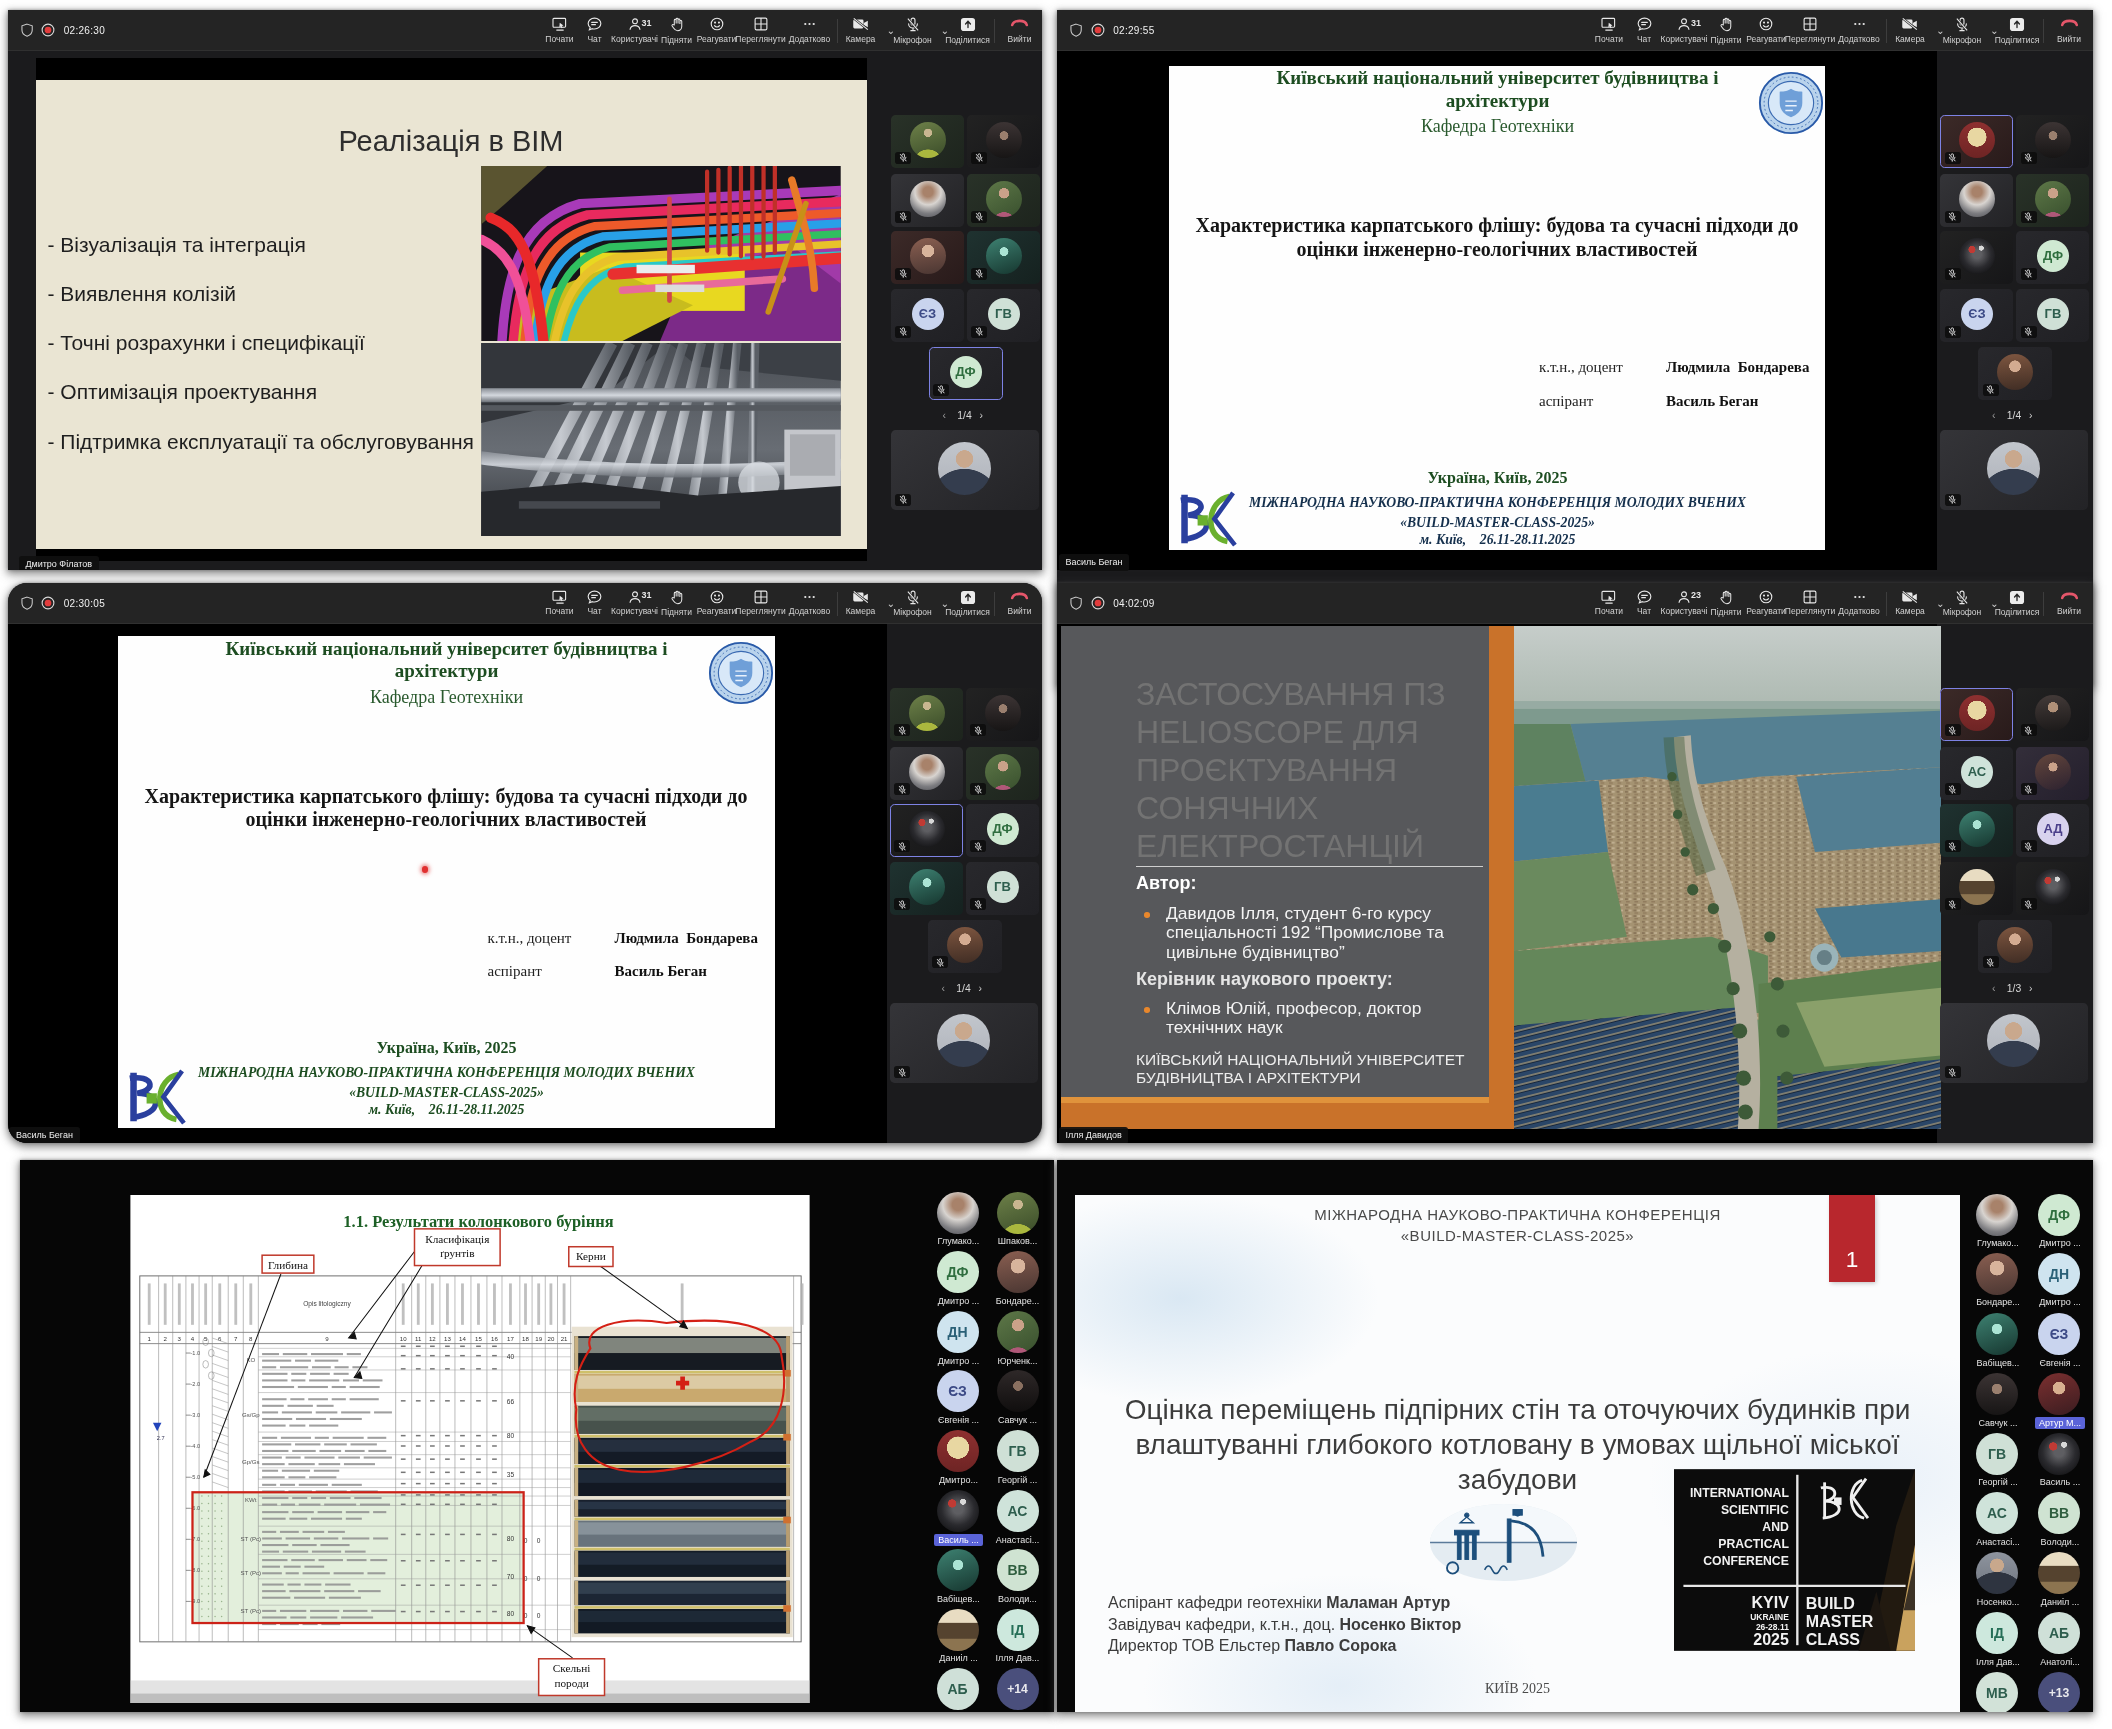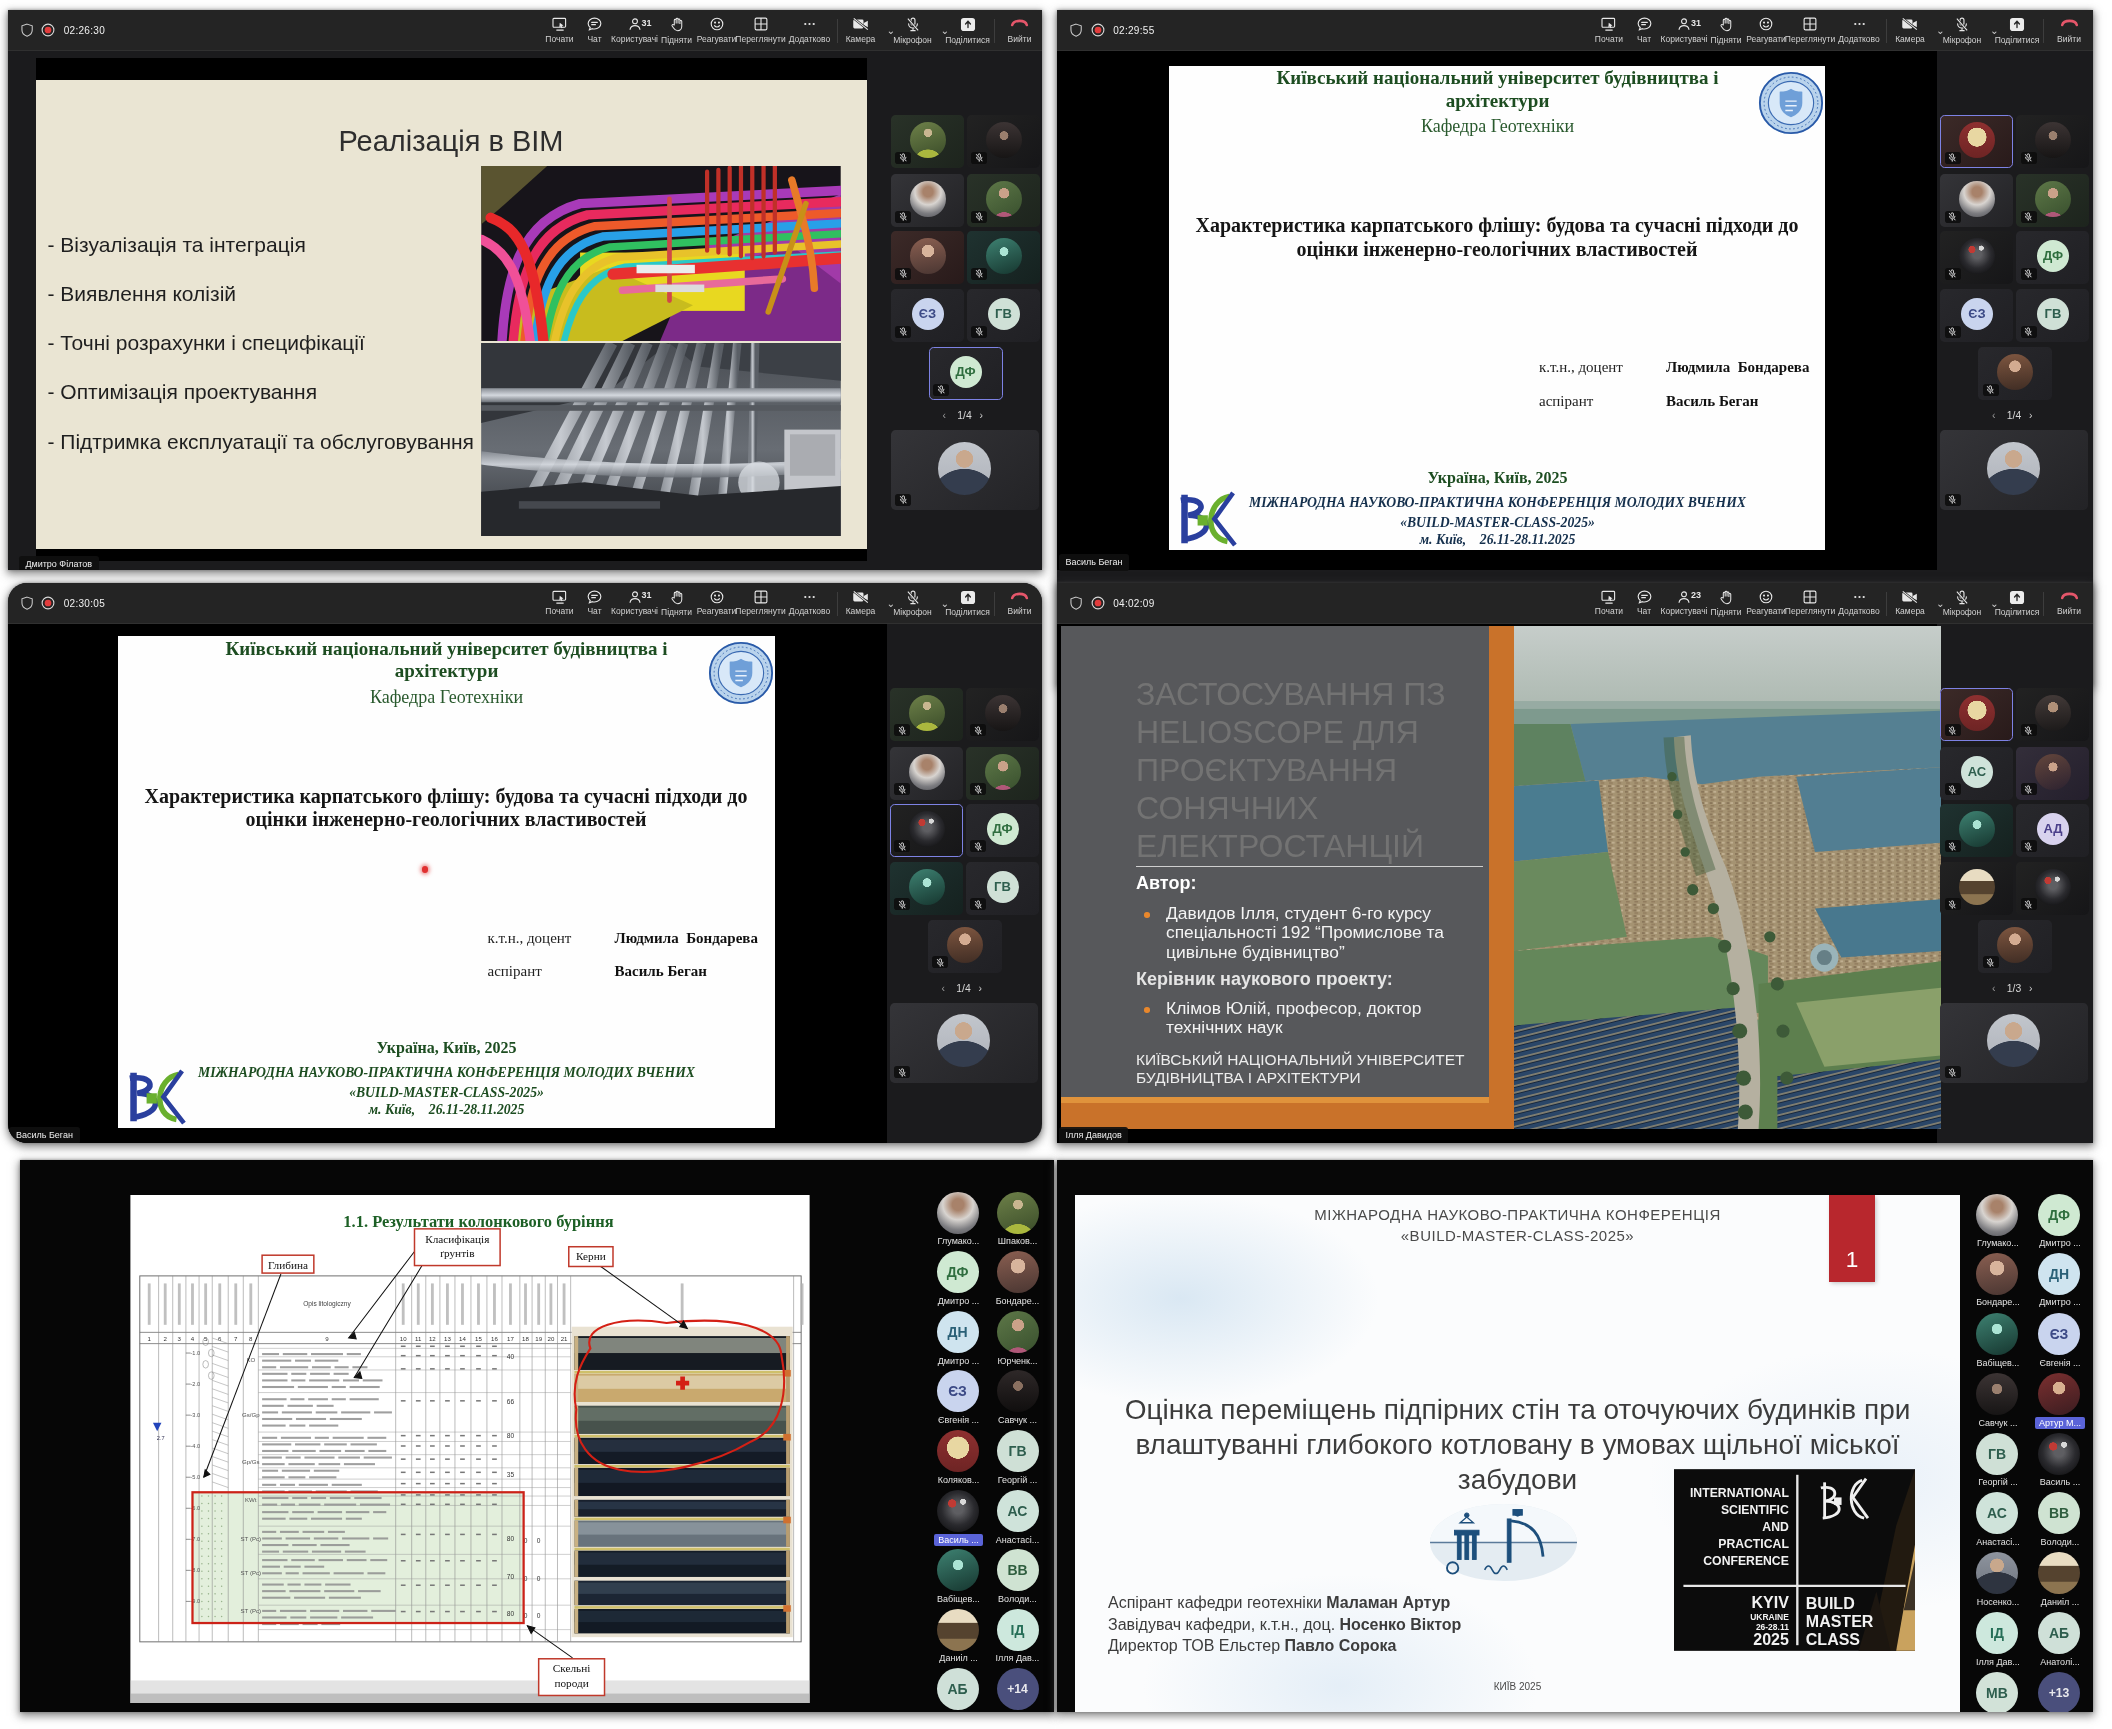--- a/index.html
+++ b/index.html
@@ -1672,21 +1672,21 @@
     <div style="position:absolute;left:966px;top:136px;width:64px;text-align:center;font-size:9px;color:#e4e4e4;">Бондаре...</div>
     <div class="av init" style="left:917px;top:151px;width:42px;height:42px;background:#cfe4ef;color:#2a6077;font-size:14px;position:absolute;">ДН</div>
     <div style="position:absolute;left:907px;top:196px;width:64px;text-align:center;font-size:9px;color:#e4e4e4;">Дмитро ...</div>
     <div class="av" style="left:977px;top:151px;width:42px;height:42px;background:radial-gradient(circle at 50% 34%,#caa189 0 17%,rgba(0,0,0,0) 18%),radial-gradient(circle at 50% 118%,#b05878 0 24%,rgba(0,0,0,0) 25%),linear-gradient(150deg,#5e7848,#39502e);position:absolute;"></div>
     <div style="position:absolute;left:966px;top:196px;width:64px;text-align:center;font-size:9px;color:#e4e4e4;">Юрченк...</div>
     <div class="av init" style="left:917px;top:210px;width:42px;height:42px;background:#c9d4ee;color:#3c4a86;font-size:14px;position:absolute;">ЄЗ</div>
     <div style="position:absolute;left:907px;top:255px;width:64px;text-align:center;font-size:9px;color:#e4e4e4;">Євгенія ...</div>
     <div class="av" style="left:977px;top:210px;width:42px;height:42px;background:radial-gradient(circle at 50% 38%,#8a7060 0 14%,rgba(0,0,0,0) 15%),linear-gradient(180deg,#2e2828,#100e0e);position:absolute;"></div>
     <div style="position:absolute;left:966px;top:255px;width:64px;text-align:center;font-size:9px;color:#e4e4e4;">Савчук ...</div>
     <div class="av" style="left:917px;top:270px;width:42px;height:42px;background:radial-gradient(circle at 50% 42%,#e8d7a2 0 34%,rgba(0,0,0,0) 35%),linear-gradient(180deg,#8e3030,#6e2424);position:absolute;"></div>
-    <div style="position:absolute;left:907px;top:315px;width:64px;text-align:center;font-size:9px;color:#e4e4e4;">Коляков...</div>
+    <div style="position:absolute;left:907px;top:315px;width:64px;text-align:center;font-size:9px;color:#e4e4e4;">Дмитро...</div>
     <div class="av init" style="left:977px;top:270px;width:42px;height:42px;background:#cfe0d6;color:#2e5e4e;font-size:14px;position:absolute;">ГВ</div>
     <div style="position:absolute;left:966px;top:315px;width:64px;text-align:center;font-size:9px;color:#e4e4e4;">Георгій ...</div>
     <div class="av" style="left:917px;top:330px;width:42px;height:42px;background:radial-gradient(circle at 36% 32%,#c03a34 0 10%,transparent 11%),radial-gradient(circle at 62% 28%,#d8d8d8 0 7%,transparent 8%),radial-gradient(circle at 50% 45%,#5e5e62 0 16%,#2a2a2e 52%,#141416 82%);position:absolute;"></div>
     <div style="position:absolute;left:907px;top:375px;width:64px;text-align:center;font-size:9px;color:#fff;"><span style="background:#5a63d8;padding:0.9px 3.8px;border-radius:1.9px;">Василь ...</span></div>
     <div class="av init" style="left:977px;top:330px;width:42px;height:42px;background:#cfe3da;color:#2e5e4e;font-size:14px;position:absolute;">АС</div>
     <div style="position:absolute;left:966px;top:375px;width:64px;text-align:center;font-size:9px;color:#e4e4e4;">Анастасі...</div>
     <div class="av" style="left:917px;top:389px;width:42px;height:42px;background:radial-gradient(circle at 50% 38%,#abe4d4 0 15%,rgba(0,0,0,0) 16%),linear-gradient(160deg,#3e8272,#16362f);position:absolute;"></div>
     <div style="position:absolute;left:907px;top:434px;width:64px;text-align:center;font-size:9px;color:#e4e4e4;">Вабіщев...</div>
     <div class="av init" style="left:977px;top:389px;width:42px;height:42px;background:#cfe3d2;color:#2f5e3f;font-size:14px;position:absolute;">ВВ</div>
     <div style="position:absolute;left:966px;top:434px;width:64px;text-align:center;font-size:9px;color:#e4e4e4;">Володи...</div>
@@ -1756,21 +1756,21 @@
 <path d="M160 14 v38"></path>
 <path d="M156 20 c18 -4 20 12 4 14 c20 0 22 16 -2 18"></path>
 <rect x="170" y="30" width="8" height="8" fill="#f0f0f0" stroke="none"></rect>
 <path d="M200 12 c-16 4 -16 36 2 40"></path>
 <path d="M204 10 l-14 20 l16 22"></path>
 </g>
 </svg></div>
     <div class="abs" style="left:51px;top:434px;font-size:16px;color:#3c3c3c;white-space:nowrap;">Аспірант кафедри геотехніки <b>Маламан Артур</b></div>
     <div class="abs" style="left:51px;top:456px;font-size:16px;color:#3c3c3c;white-space:nowrap;">Завідувач кафедри, к.т.н., доц. <b>Носенко Віктор</b></div>
     <div class="abs" style="left:51px;top:477px;font-size:16px;color:#3c3c3c;white-space:nowrap;">Директор ТОВ Ельстер <b>Павло Сорока</b></div>
-    <div class="abs" style="left:178px;top:521px;font-size:10px;color:#4a4a4a;white-space:nowrap;width:565px;text-align:center;">КИЇВ 2025</div>
+    <div class="abs" style="left:178px;top:521px;font-size:14px;color:#4a4a4a;white-space:nowrap;width:565px;text-align:center;font-family:Liberation Serif, serif;">КИЇВ 2025</div>
     <div class="av" style="left:919px;top:34px;width:42px;height:42px;background:radial-gradient(circle at 50% 30%,#a8826a 0 16%,#d8d4d0 42%,#7c7c80 70%,#4a4a50 100%);position:absolute;"></div>
     <div style="position:absolute;left:909px;top:78px;width:64px;text-align:center;font-size:9px;color:#e4e4e4;">Глумако...</div>
     <div class="av init" style="left:981px;top:34px;width:42px;height:42px;background:#cfe9d2;color:#2f6e3f;font-size:14px;position:absolute;">ДФ</div>
     <div style="position:absolute;left:971px;top:78px;width:64px;text-align:center;font-size:9px;color:#e4e4e4;">Дмитро ...</div>
     <div class="av" style="left:919px;top:93px;width:42px;height:42px;background:radial-gradient(circle at 50% 36%,#d8b49c 0 21%,rgba(0,0,0,0) 22%),linear-gradient(170deg,#8a5f51,#4a3632);position:absolute;"></div>
     <div style="position:absolute;left:909px;top:137px;width:64px;text-align:center;font-size:9px;color:#e4e4e4;">Бондаре...</div>
     <div class="av init" style="left:981px;top:93px;width:42px;height:42px;background:#cfe4ef;color:#2a6077;font-size:14px;position:absolute;">ДН</div>
     <div style="position:absolute;left:971px;top:137px;width:64px;text-align:center;font-size:9px;color:#e4e4e4;">Дмитро ...</div>
     <div class="av" style="left:919px;top:153px;width:42px;height:42px;background:radial-gradient(circle at 50% 38%,#abe4d4 0 15%,rgba(0,0,0,0) 16%),linear-gradient(160deg,#3e8272,#16362f);position:absolute;"></div>
     <div style="position:absolute;left:909px;top:198px;width:64px;text-align:center;font-size:9px;color:#e4e4e4;">Вабіщев...</div>

